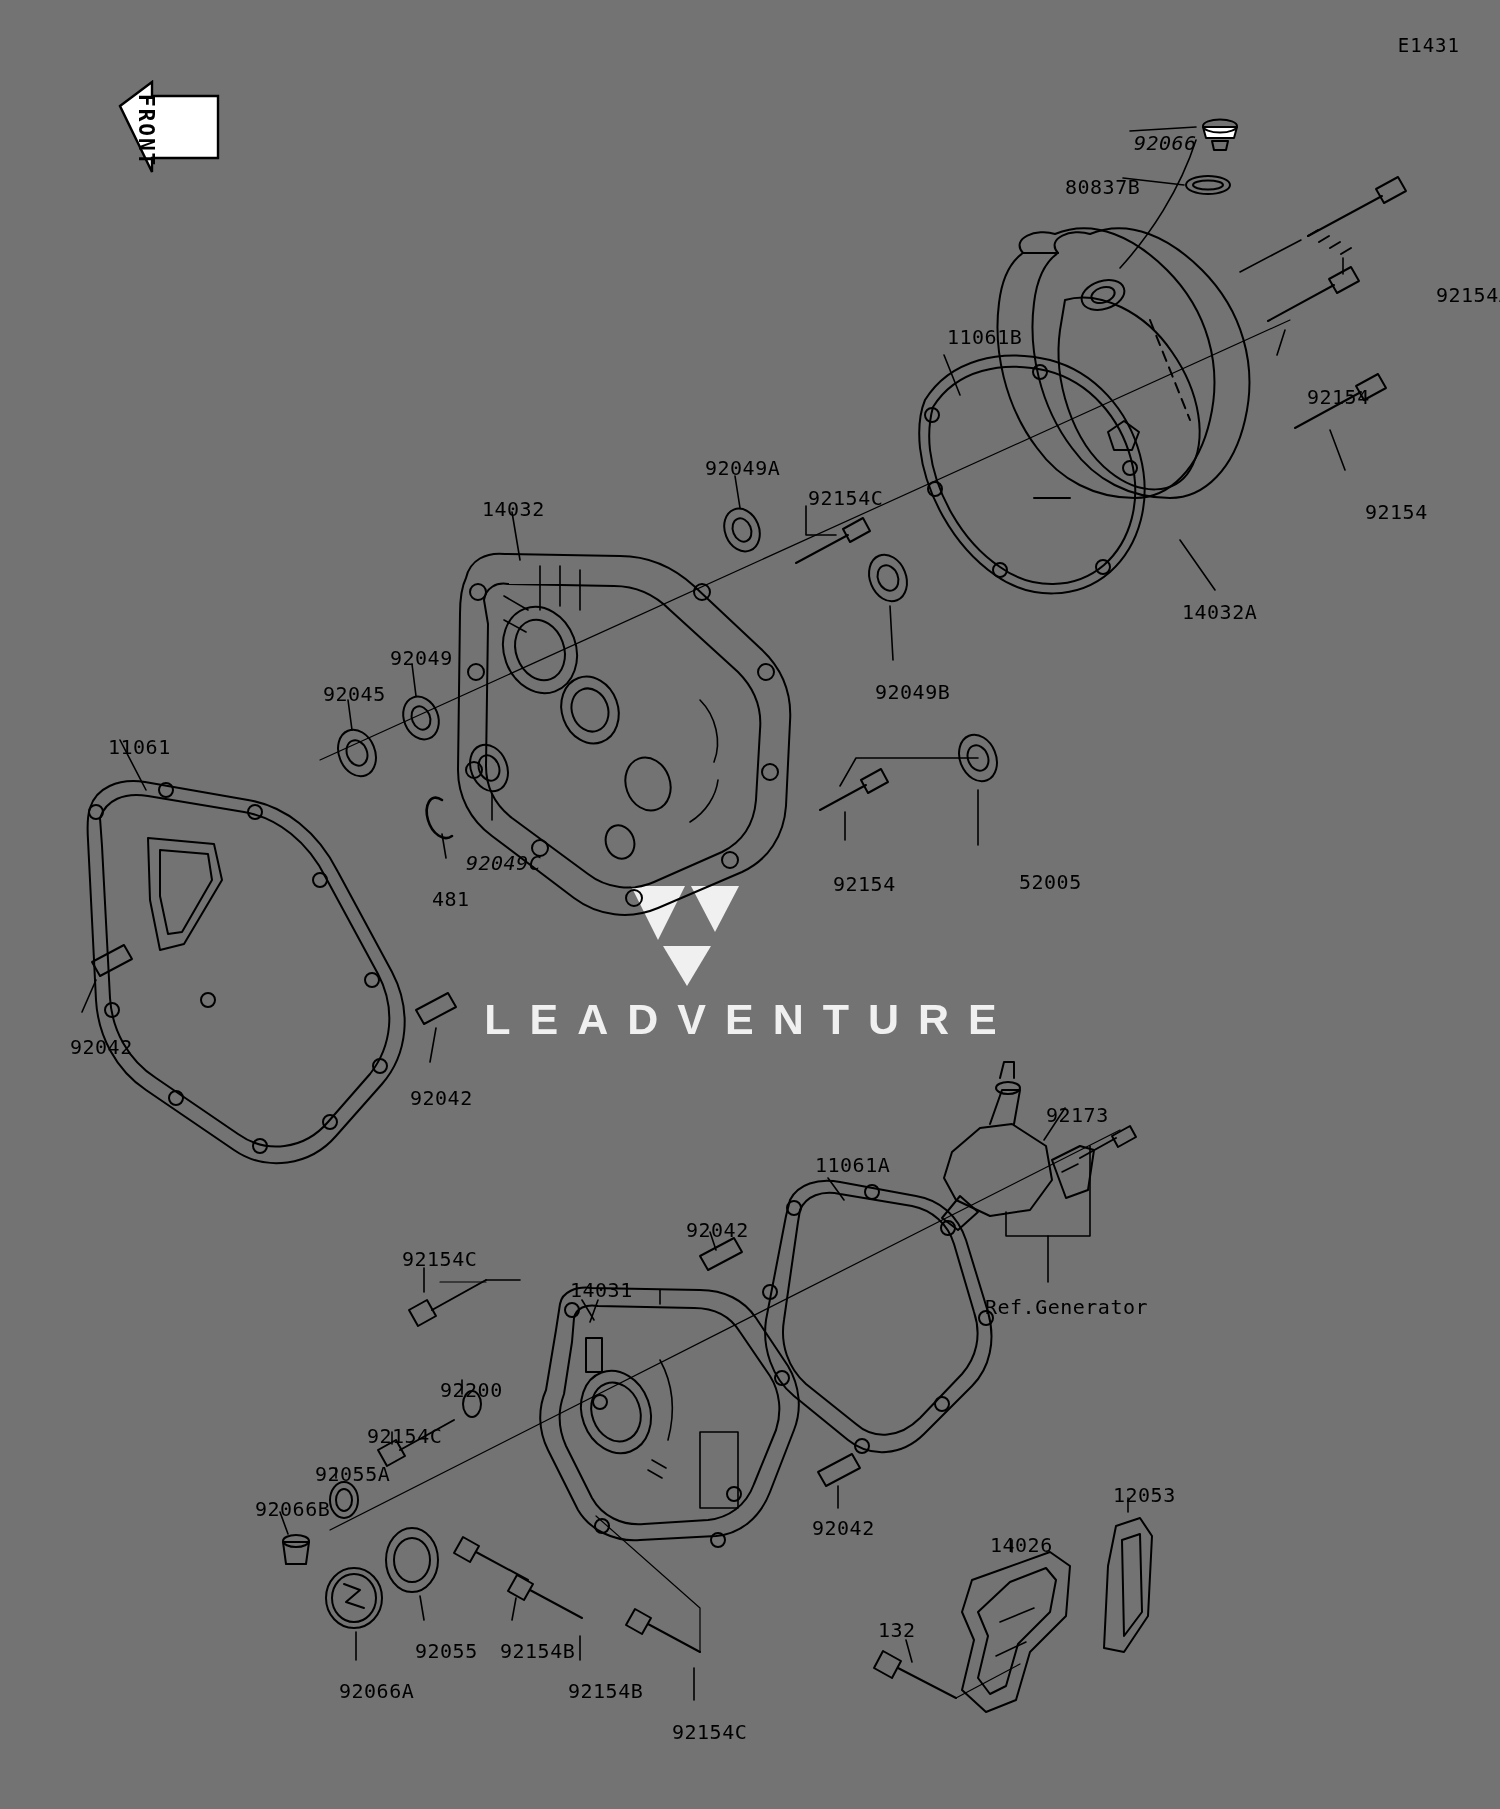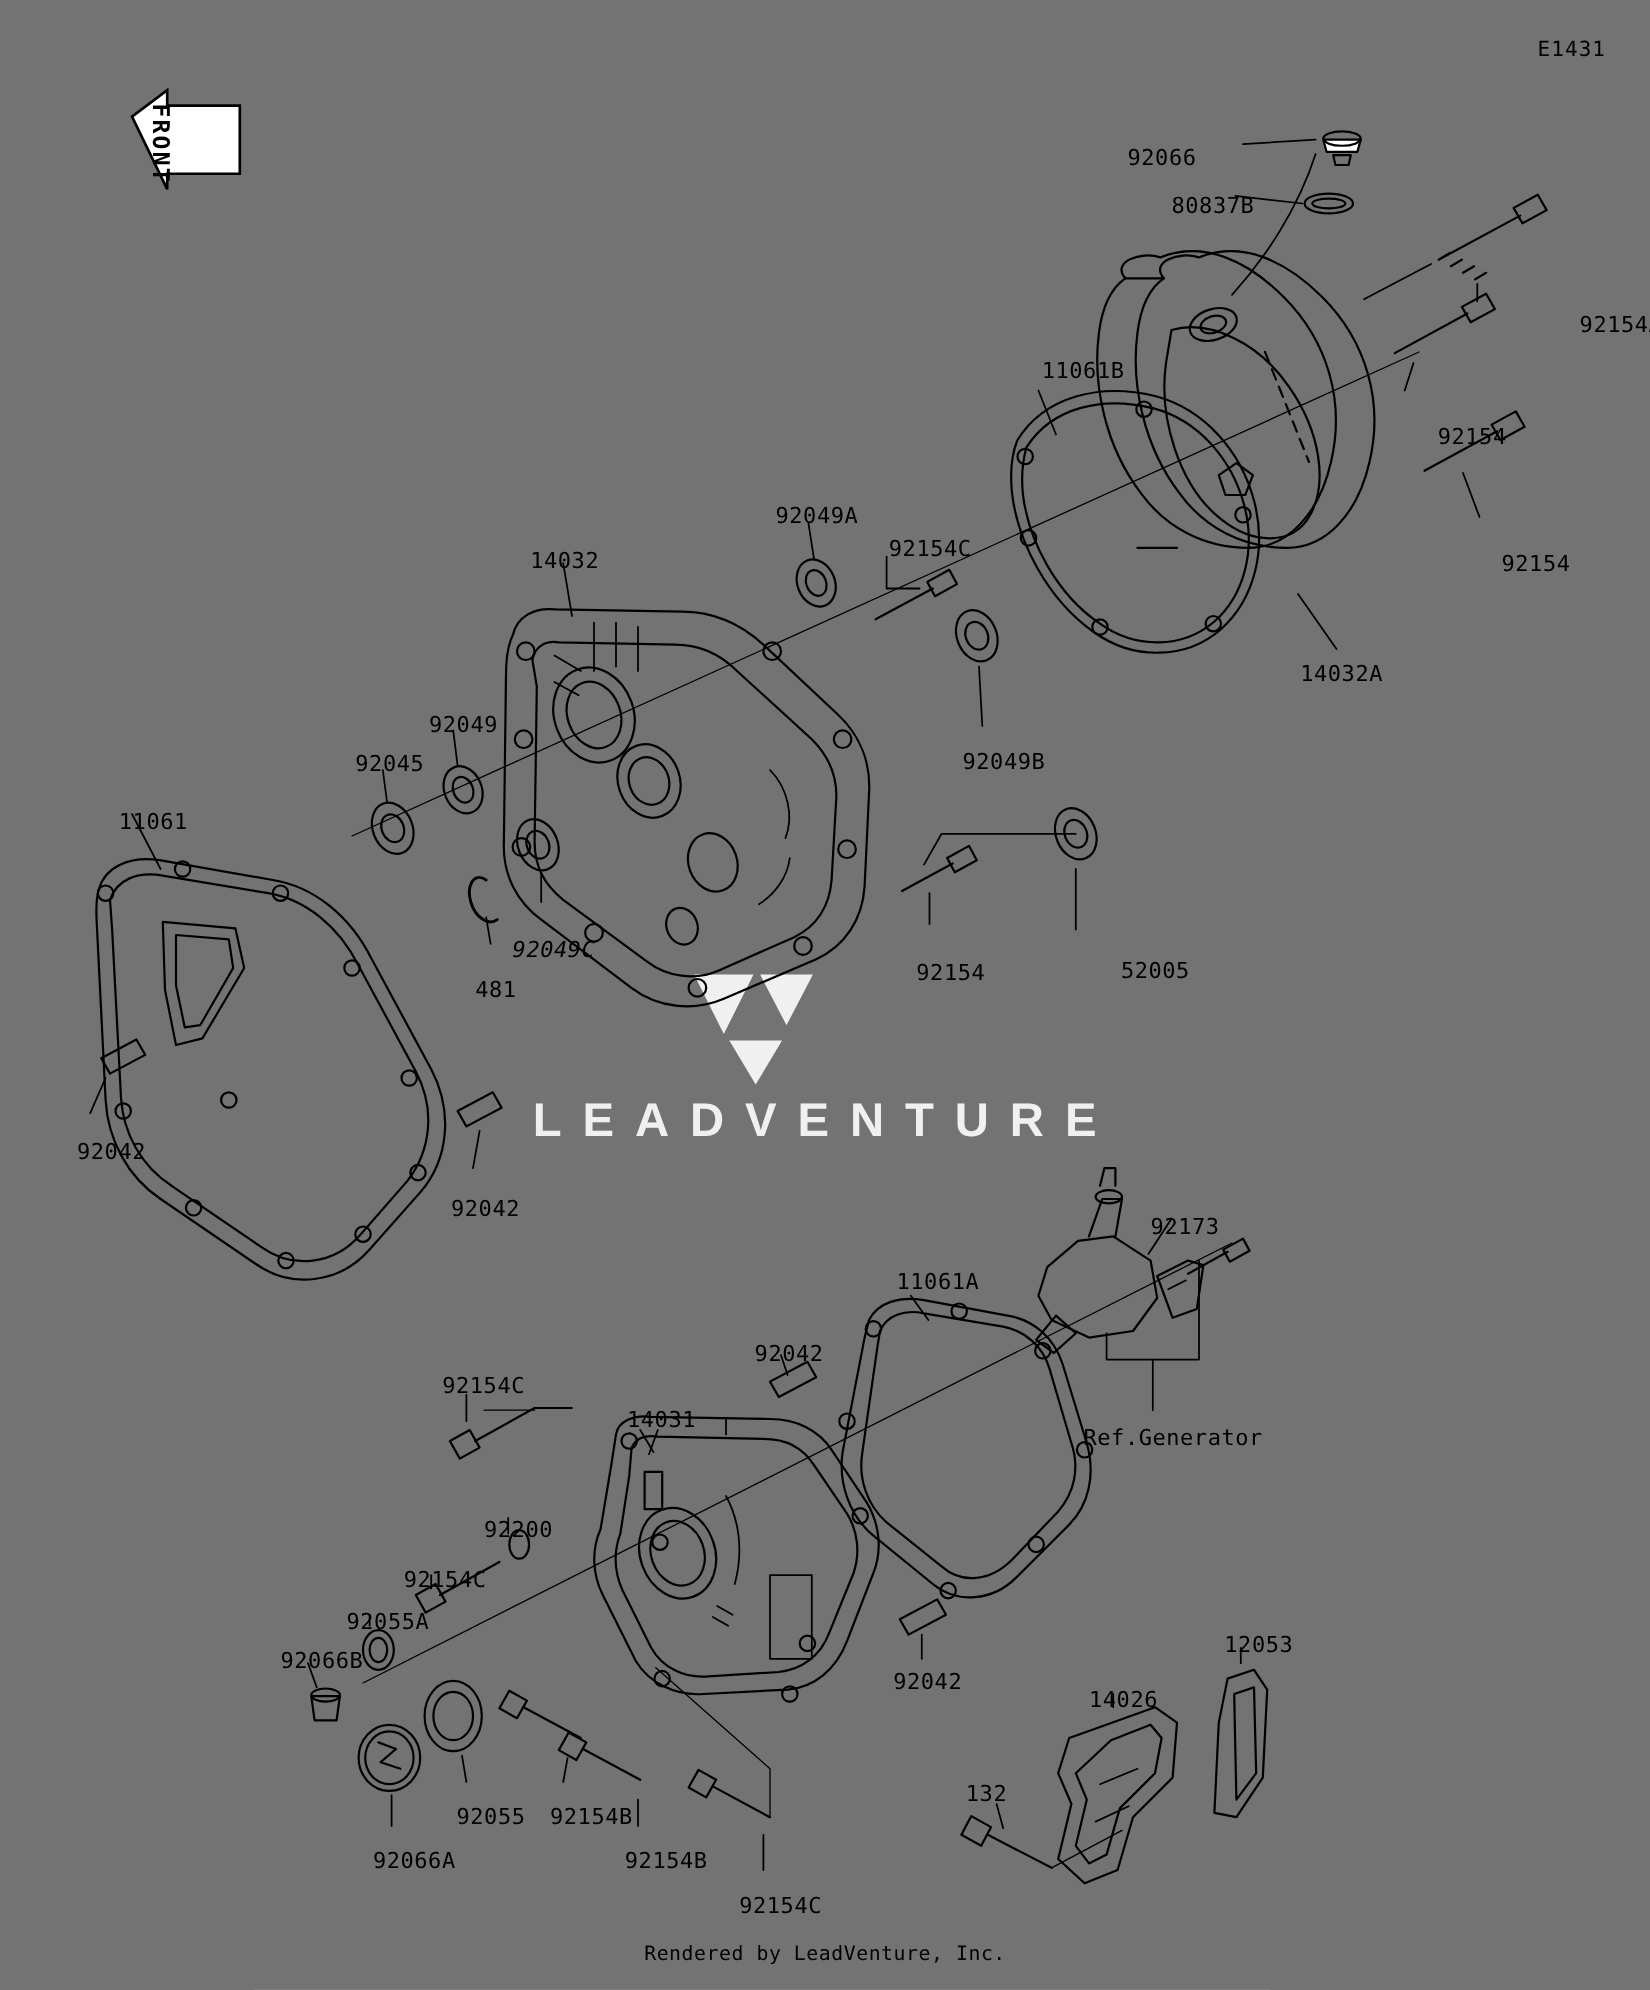--- a/index.html
+++ b/index.html
@@ -437,21 +437,21 @@
       <g stroke-width="2">
         <path d="M898,1668 l58,30"></path>
         <path d="M892,1678 l-18,-10 l9,-17 l18,10 Z"></path>
       </g>
       <path d="M906,1640 L912,1662" stroke-width="1.6"></path>
       <path d="M956,1698 L1020,1664" stroke-width="1.2"></path>
     </g>
   </svg>
 
   <div id="labels">
-      <div class="lbl" style="left: 1025px; top: 131px;">92066</div>
+      <div class="lbl" style="left: 1134px; top: 131px; font-style: italic;">92066</div>
       <div class="lbl" style="left: 1065px; top: 175px;">80837B</div>
       <div class="lbl" style="left: 1420px; top: 283px; margin-left: 16px;">92154A</div>
       <div class="lbl" style="left: 1307px; top: 385px;">92154</div>
       <div class="lbl" style="left: 1365px; top: 500px;">92154</div>
       <div class="lbl" style="left: 947px; top: 325px;">11061B</div>
       <div class="lbl" style="left: 1182px; top: 600px;">14032A</div>
       <div class="lbl" style="left: 705px; top: 456px;">92049A</div>
       <div class="lbl" style="left: 808px; top: 486px;">92154C</div>
       <div class="lbl" style="left: 482px; top: 497px;">14032</div>
       <div class="lbl" style="left: 390px; top: 646px;">92049</div>
@@ -478,14 +478,13 @@
       <div class="lbl" style="left: 990px; top: 1533px;">14026</div>
       <div class="lbl" style="left: 878px; top: 1618px;">132</div>
       <div class="lbl" style="left: 415px; top: 1639px;">92055</div>
       <div class="lbl" style="left: 500px; top: 1639px;">92154B</div>
       <div class="lbl" style="left: 339px; top: 1679px;">92066A</div>
       <div class="lbl" style="left: 568px; top: 1679px;">92154B</div>
       <div class="lbl" style="left: 672px; top: 1720px;">92154C</div>
       <div class="lbl" style="left: 985px; top: 1295px;">Ref.Generator</div>
     </div>
 
-  <div class="footer">Rendered by LeadVenture, Inc.</div>
 </div>
 
 </body></html>

